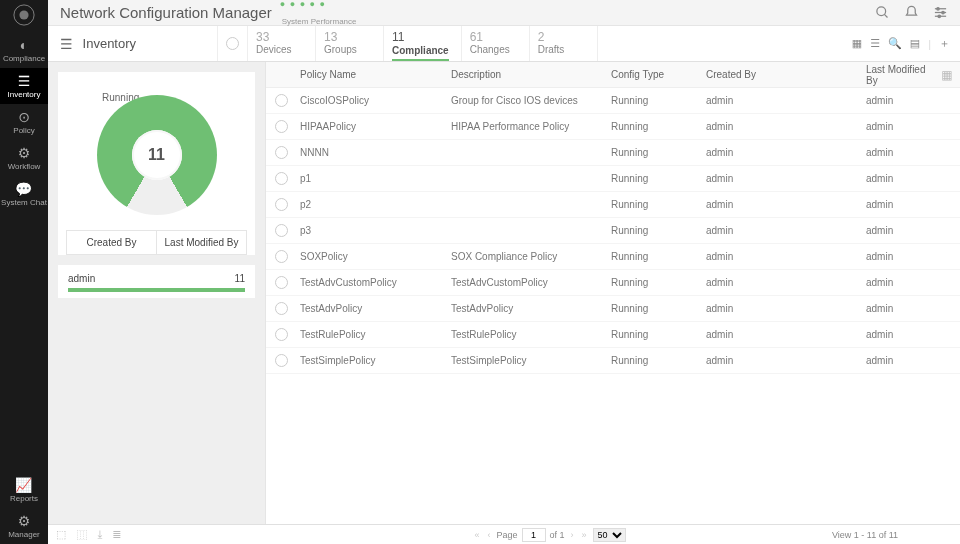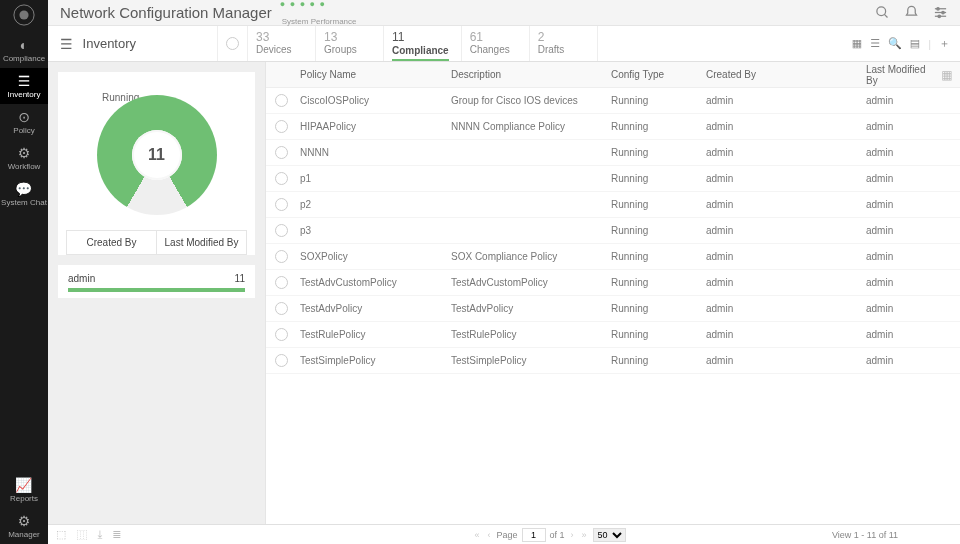--- a/index.html
+++ b/index.html
@@ -212,21 +212,21 @@
               <div class="col-type">Running</div>
               <div class="col-created">admin</div>
               <div class="col-mod">admin</div>
               <div class="col-gear"></div>
             </div>
             <div class="trow">
               <div class="col-cb">
                 <span class="cb"></span>
               </div>
               <div class="col-name">HIPAAPolicy</div>
-              <div class="col-desc">NNNN Compliance Policy</div>
+              <div class="col-desc">HIPAA Performance Policy</div>
               <div class="col-type">Running</div>
               <div class="col-created">admin</div>
               <div class="col-mod">admin</div>
               <div class="col-gear"></div>
             </div>
             <div class="trow">
               <div class="col-cb">
                 <span class="cb"></span>
               </div>
               <div class="col-name">NNNN</div>

